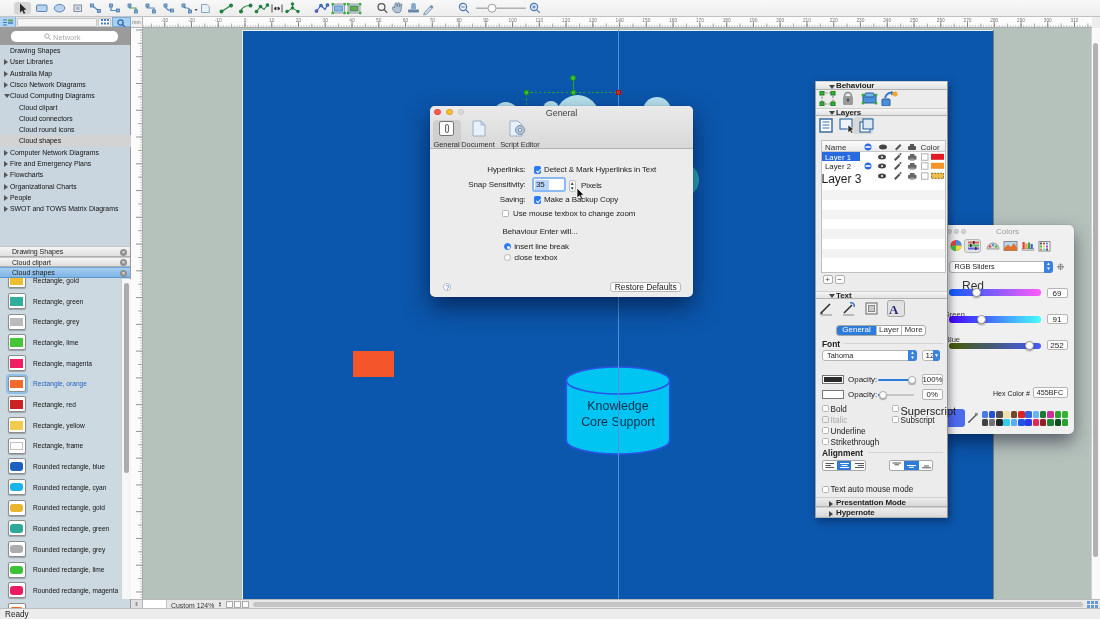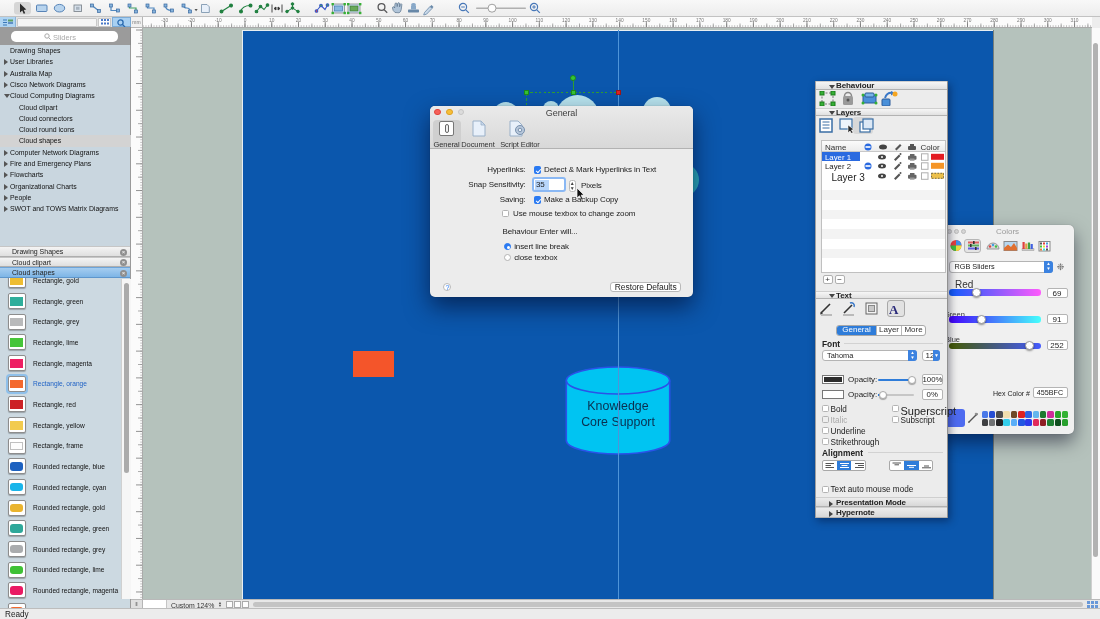--- a/index.html
+++ b/index.html
@@ -199,21 +199,21 @@
       <circle cx="3.5" cy="3.5" r="2.6" fill="none" stroke="#2a6ab0" stroke-width="1.3"></circle>
       <path d="M5.5,5.5 l2.5,2.5" stroke="#2a6ab0" stroke-width="1.3"></path>
     </svg>
 </div>
 <div class="abs" id="searchrow">
   <div class="abs" style="left:11px;top:4px;width:107px;height:10.5px;background:#fff;border-radius:5px"></div>
   <svg class="abs" style="left:44px;top:6px" width="8" height="7">
       <circle cx="3" cy="3" r="2.2" fill="none" stroke="#a8a8a8" stroke-width="1"></circle>
       <path d="M4.7,4.7 l2,2" stroke="#a8a8a8" stroke-width="1"></path>
     </svg>
-  <div class="abs" style="left:53px;top:5.6px;font-size:7.5px;color:#aaa">Sliders</div>
+  <div class="abs" style="left:53px;top:5.6px;font-size:7.5px;color:#aaa">Network</div>
 </div>
 <div class="abs" id="tree">
   <div class="tl" style="top:0px">
       <span style="position:absolute;left:10px">Drawing Shapes</span>
     </div>
   <div class="tl" style="top:11.3px">
       <i class="tri r"></i>
       <span style="position:absolute;left:10px">User Libraries</span>
     </div>
   <div class="tl" style="top:22.6px">
@@ -1232,21 +1232,21 @@
           <rect x="93" y="8.5" width="2" height="2" fill="#40e0e0"></rect>
           <rect x="96" y="8.5" width="2" height="2"></rect>
         </g>
       </g>
   </svg>
   <div class="abs" style="left:7.5px;top:36px;width:104.5px;height:11.5px;background:#fff;border:1px solid #b4b4b4;border-radius:3px;font-size:7.3px;color:#222;line-height:10.5px">
       <span style="position:absolute;left:5px">RGB Sliders</span>
       <span style="position:absolute;right:-1px;top:-1px;width:9px;height:11.5px;background:#3b82e0;border-radius:0 3px 3px 0;color:#fff;font-size:4.5px;text-align:center;line-height:5.2px">▲<br>▼</span>
     </div>
   <div class="abs" style="left:115px;top:37.5px;width:9px;height:9px;border-radius:50%;color:#777;font-size:9px;line-height:9px;text-align:center">❉</div>
-  <div class="abs" style="left:14px;top:53.5px;font-size:10px;color:#333">Red</div>
+  <div class="abs" style="left:21px;top:53.5px;font-size:12px;color:#333">Red</div>
   <div class="abs" style="left:7.5px;top:64px;width:92.5px;height:6.5px;border-radius:3.25px;background:linear-gradient(90deg,#0e5bfc,#ff5bfc)"></div>
   <div class="abs" style="left:30.5px;top:62.7px;width:9px;height:9px;border-radius:50%;background:#fff;border:0.5px solid #999;box-shadow:0 1px 2px rgba(0,0,0,.4)"></div>
   <div class="abs" style="left:105.5px;top:62.5px;width:21px;height:10.5px;background:#fff;border:1px solid #b4b4b4;border-radius:2px;font-size:8px;color:#222;text-align:center;line-height:9.5px">69</div>
   <div class="abs" style="left:3px;top:84.5px;font-size:7.5px;color:#333">Green</div>
   <div class="abs" style="left:7.5px;top:91px;width:92.5px;height:6.5px;border-radius:3.25px;background:linear-gradient(90deg,#4500fc,#45fffc)"></div>
   <div class="abs" style="left:36px;top:89.7px;width:9px;height:9px;border-radius:50%;background:#fff;border:0.5px solid #999;box-shadow:0 1px 2px rgba(0,0,0,.4)"></div>
   <div class="abs" style="left:105.5px;top:88.5px;width:21px;height:10.5px;background:#fff;border:1px solid #b4b4b4;border-radius:2px;font-size:8px;color:#222;text-align:center;line-height:9.5px">91</div>
   <div class="abs" style="left:4px;top:109.5px;font-size:7.5px;color:#333">Blue</div>
   <div class="abs" style="left:7.5px;top:117.5px;width:92.5px;height:6.5px;border-radius:3.25px;background:linear-gradient(90deg,#455b00,#455bff)"></div>
   <div class="abs" style="left:84px;top:116.2px;width:9px;height:9px;border-radius:50%;background:#fff;border:0.5px solid #999;box-shadow:0 1px 2px rgba(0,0,0,.4)"></div>
@@ -1378,21 +1378,21 @@
           <path d="M17,6.5 l5,-5 1.5,1.5 -5,5 z" fill="#555"></path>
           <circle cx="23.5" cy="1" r="1" fill="#555"></circle>
           <rect x="31" y="2.8" width="8.5" height="4" rx="1" fill="#666"></rect>
           <rect x="33" y="1" width="4.5" height="2" fill="#666"></rect>
           <rect x="33" y="5.5" width="4.5" height="2.2" fill="#999"></rect>
           <rect x="44.5" y="0.8" width="6.5" height="6.5" fill="#fff" stroke="#b0b0b0"></rect>
           <rect x="54" y="0.8" width="13" height="6" fill="#f59527"></rect>
         </svg>
       </div>
     <div class="abs" style="left:0;top:29.9px;width:123px;height:9.7px">
-        <span style="position:absolute;left:10px;top:1.2px;font-size:10px;color:#222">Layer 3</span>
+        <span style="position:absolute;left:0;top:1.2px;font-size:12px;color:#222">Layer 3</span>
         <svg class="abs" style="left:55px;top:1.2px" width="68" height="8">
           <ellipse cx="5" cy="4" rx="4" ry="2.5" fill="#444"></ellipse>
           <circle cx="5" cy="4" r="1" fill="#fff"></circle>
           <path d="M17,6.5 l5,-5 1.5,1.5 -5,5 z" fill="#555"></path>
           <circle cx="23.5" cy="1" r="1" fill="#555"></circle>
           <rect x="31" y="2.8" width="8.5" height="4" rx="1" fill="#666"></rect>
           <rect x="33" y="1" width="4.5" height="2" fill="#666"></rect>
           <rect x="33" y="5.5" width="4.5" height="2.2" fill="#999"></rect>
           <rect x="44.5" y="0.8" width="6.5" height="6.5" fill="#fff" stroke="#b0b0b0"></rect>
           <rect x="54" y="0.8" width="13" height="6" fill="#ecc04a"></rect>

